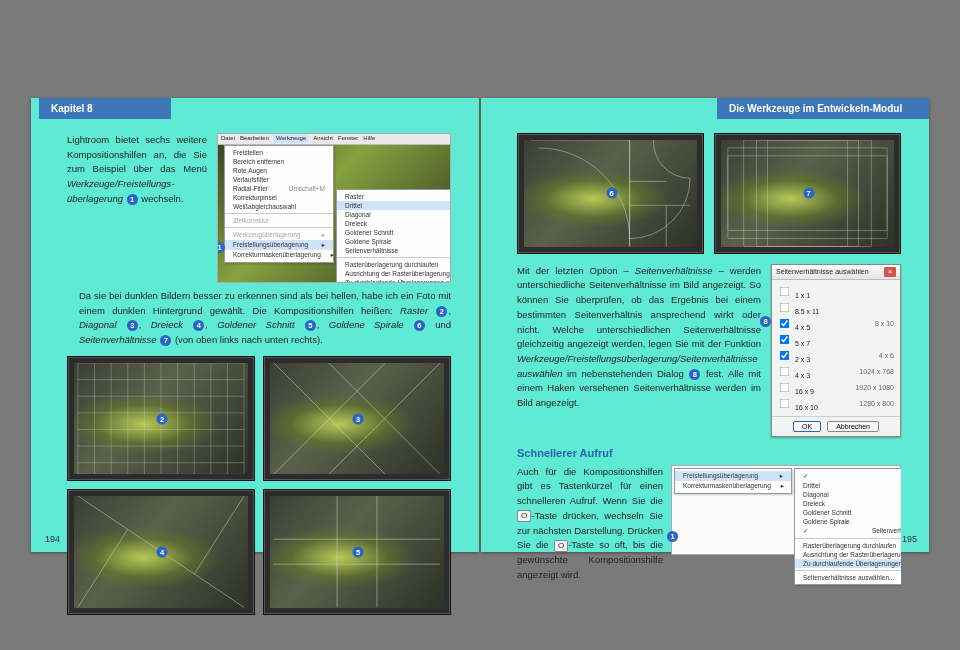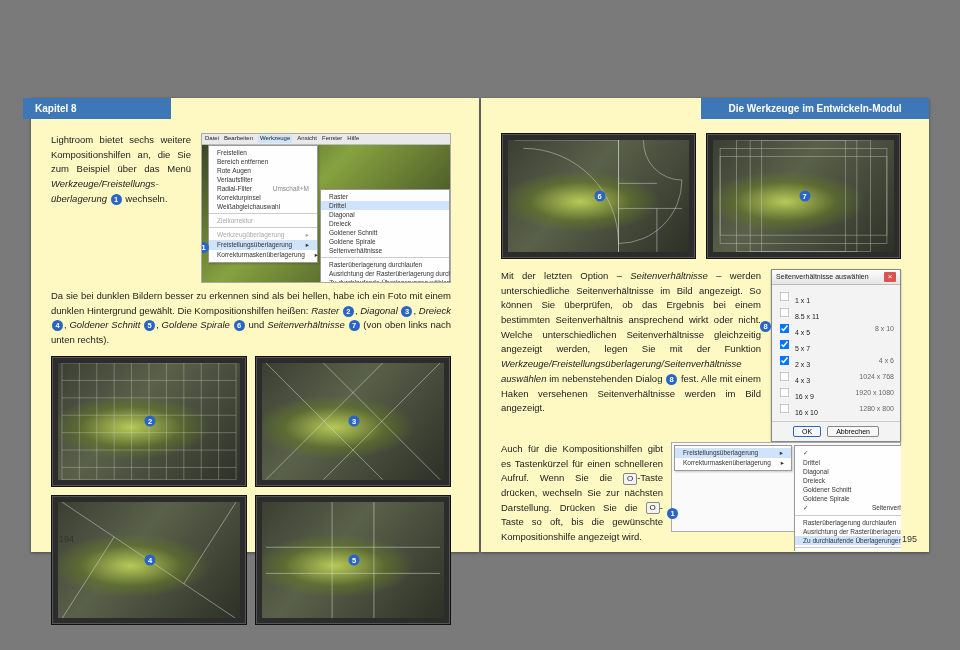--- a/index.html
+++ b/index.html
@@ -13,39 +13,39 @@
     overflow: hidden;
     display: flex;
     justify-content: center;
     align-items: center;
   }
   .spread {
     display: flex;
     gap: 2px;
   }
   .page {
-    background: #fef9c3;
+    background: #5eead4;
     width: 448px;
     height: 454px;
     position: relative;
-    padding: 0 28px 20px 20px;
+    padding: 0 28px 20px 36px;
     box-shadow: 0 1px 3px rgba(0,0,0,0.4);
   }
   .header {
     background: #3e77b7;
     color: #fff;
     font-weight: 600;
     font-size: 10px;
     padding: 5px 12px;
     margin-bottom: 14px;
   }
   .page.left .header { margin-left: -28px; margin-right: 280px; }
-  .page.right .header { margin-left: 200px; margin-right: -28px; text-align: center; }
+  .page.right .header { margin-left: 200px; margin-right: -28px; text-align: left; }
   .page-num { position: absolute; bottom: 8px; font-size: 9px; color: #333; }
-  .page.left .page-num { left: 28px; text-align: right; }
+  .page.left .page-num { left: 14px; text-align: right; }
   .page.right .page-num { right: 12px; }
 
   p { line-height: 1.55; margin-bottom: 6px; text-align: justify;}
   .sub { color: #2a64aa; font-weight: 700; font-size: 11px; margin: 10px 0 6px; }
   em.term { font-style: italic; }
 
   .n {
     display: inline-block;
     width: 11px; height: 11px;
     border-radius: 50%;
@@ -257,21 +257,21 @@
             </div>
           <div class="mi">
               <span>Zu durchlaufende Überlagerungen wählen...</span>
             </div>
 
         </div>
         <span class="n" style="position:absolute;top:108px;left:-5px;z-index:5;">1</span>
       </div>
     </div>
 
-    <p style="margin-top:6px;">
+    <p style="margin-top:6px;margin-left:12px;">
       <span>Da sie bei dunklen Bildern besser zu erkennen sind als bei hellen, habe ich ein Foto mit einem dunklen Hintergrund gewählt. Die Kompositionshilfen heißen: </span><em class="term">Raster</em> <span class="n">2</span>, <em class="term">Diagonal</em> <span class="n">3</span>, <em class="term">Drei­eck</em> <span class="n">4</span>, <em class="term">Goldener Schnitt</em> <span class="n">5</span>, <em class="term">Goldene Spirale</em> <span class="n">6</span> und <em class="term">Seitenverhältnisse</em> <span class="n">7</span><span> (von oben links nach unten rechts).</span>
     </p>
 
     <div class="grid2" style="margin-top:8px;">
       <div class="thumb">
         <svg class="ov" viewBox="0 0 100 67">
             <g stroke="#ddd" stroke-width="0.3" fill="none" opacity="0.6">
           <path d="M0 0h100v67H0z M10 0v67 M20 0v67 M30 0v67 M40 0v67 M50 0v67 M60 0v67 M70 0v67 M80 0v67 M90 0v67 M0 10h100 M0 20h100 M0 30h100 M0 40h100 M0 50h100 M0 60h100"></path>
             </g>
           </svg>
@@ -378,20 +378,21 @@
             </div>
           </div>
         <div class="btns">
           <button class="primary">OK</button>
           <button>Abbrechen</button>
         </div>
         <span class="n" style="position:absolute; margin-top:-120px; margin-left:-12px;">8</span>
       </div>
     </div>
 
+    <div class="sub">Schnellerer Aufruf</div>
 
     <div style="overflow:hidden;">
       <div class="submenu-shot">
         <div class="menu-panel" style="top:2px;left:2px;width:118px;">
           <div class="mi hl">
               <span>Freistellungsüberlagerung</span>
               <span>▸</span>
             </div>
           <div class="mi">
               <span>Korrekturmaskenüberlagerung</span>

